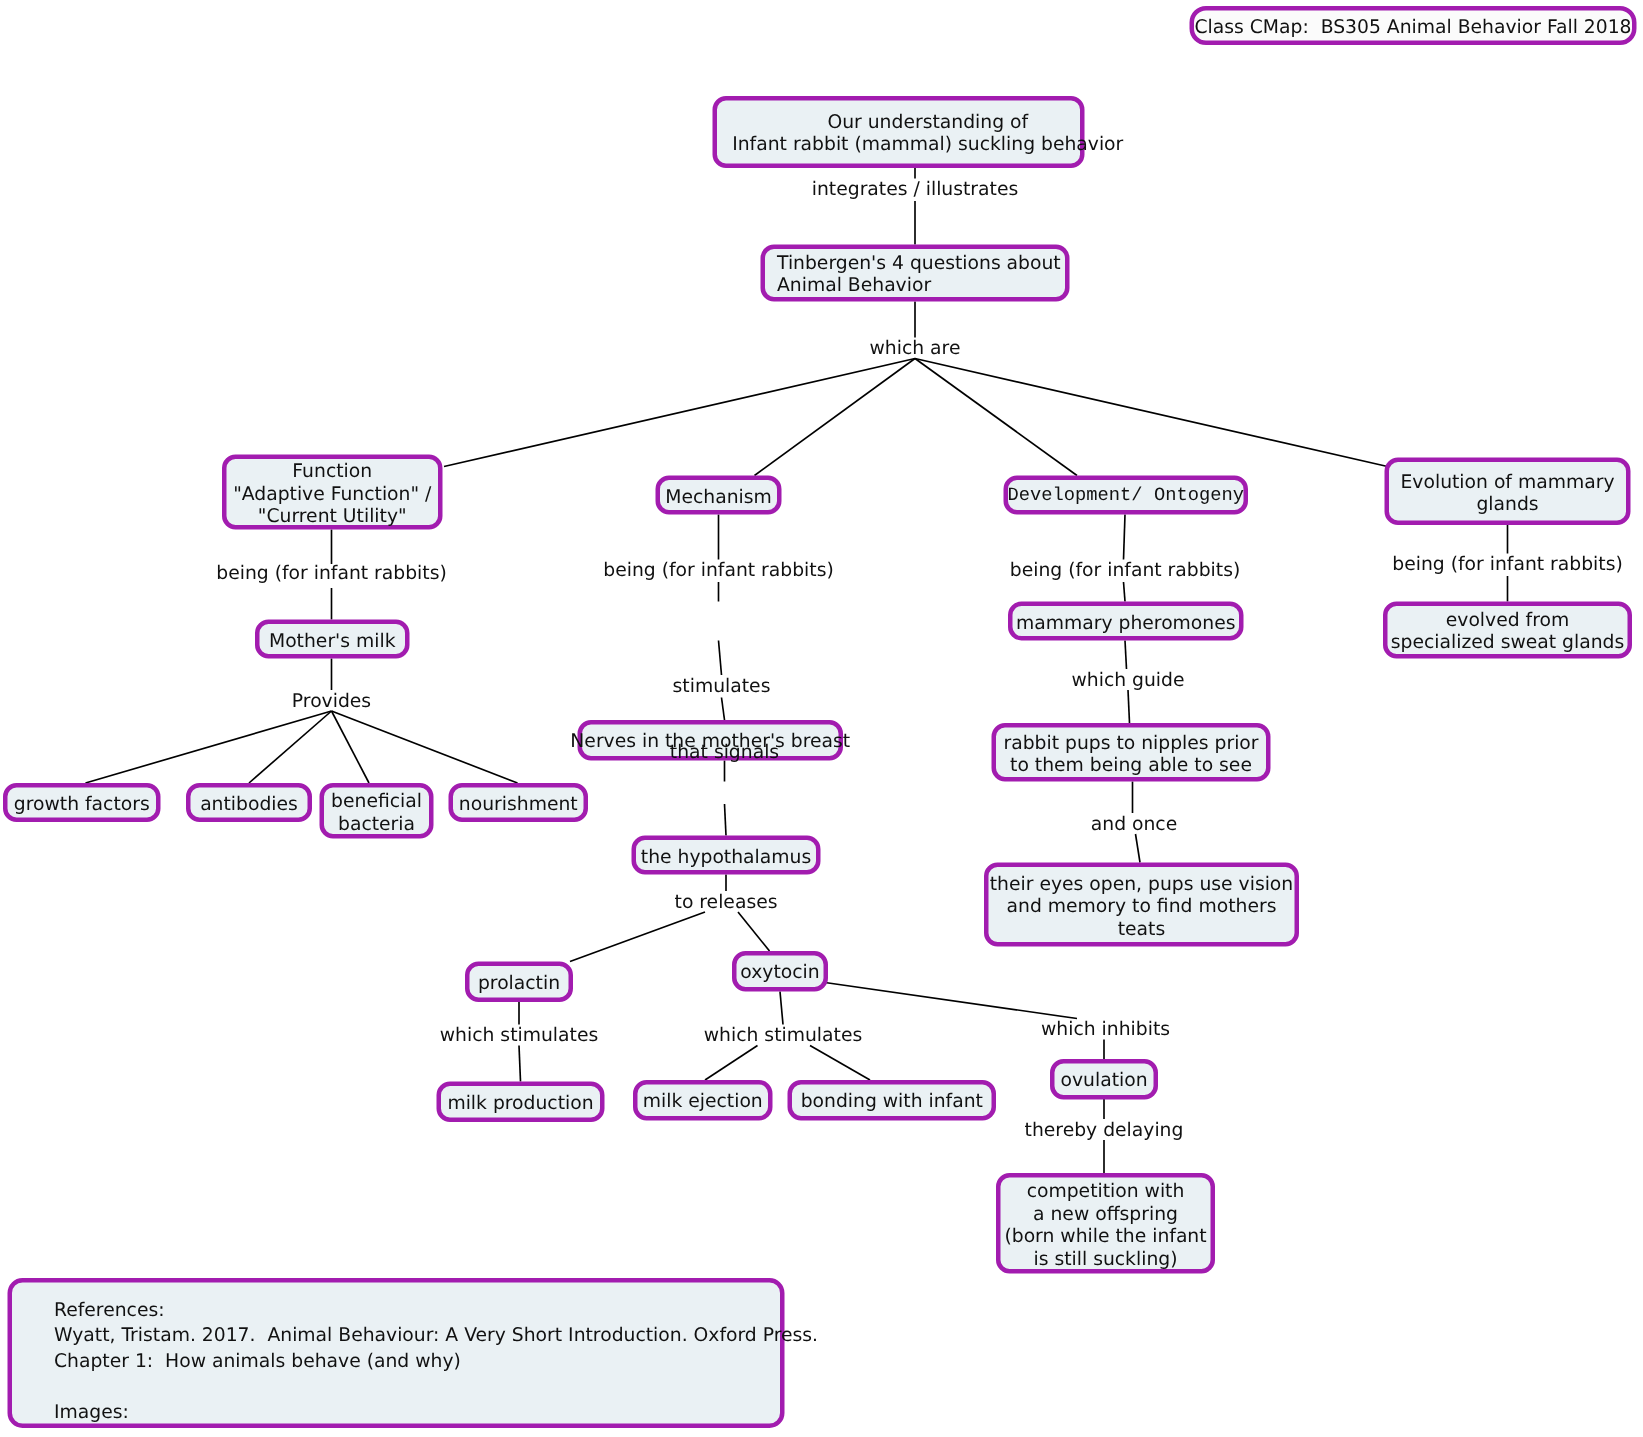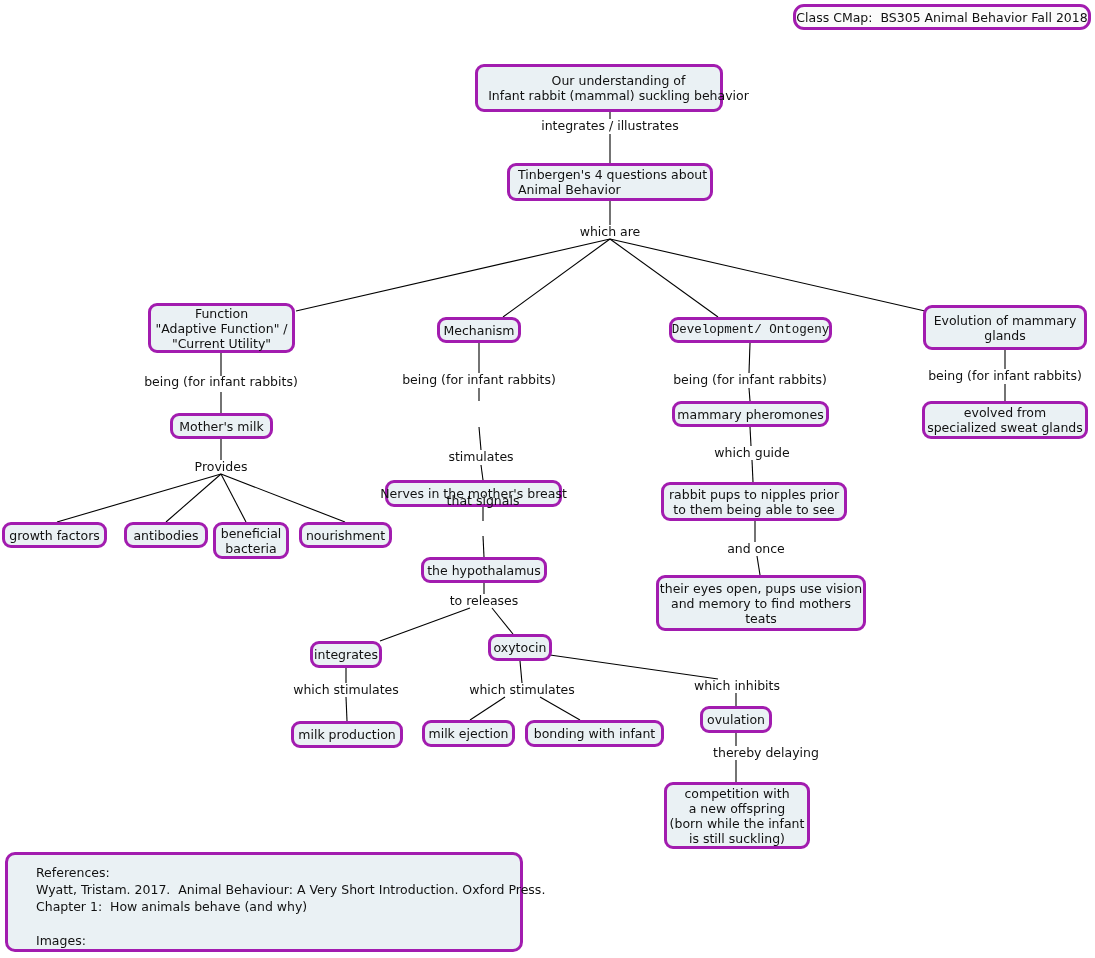--- a/index.html
+++ b/index.html
@@ -147,21 +147,21 @@
   <div class="node" style="left:213px;top:522px;width:76px;height:37px;">beneficial
 bacteria</div>
 
   <div class="node" style="left:299px;top:522px;width:93px;height:26px;">nourishment</div>
 
 
   <div class="node" style="left:385px;top:480px;width:177px;height:27px;">Nerves in the mother's breast</div>
 
   <div class="node" style="left:421px;top:557px;width:126px;height:26px;">the hypothalamus</div>
 
-  <div class="node" style="left:310px;top:641px;width:72px;height:27px;">integrates</div>
+  <div class="node" style="left:310px;top:641px;width:72px;height:27px;">prolactin</div>
 
   <div class="node" style="left:488px;top:634px;width:64px;height:27px;">oxytocin</div>
 
   <div class="node" style="left:291px;top:721px;width:112px;height:27px;">milk production</div>
 
   <div class="node" style="left:422px;top:720px;width:93px;height:27px;">milk ejection</div>
 
   <div class="node" style="left:525px;top:720px;width:139px;height:27px;">bonding with infant</div>
 
   <div class="node" style="left:700px;top:706px;width:72px;height:27px;">ovulation</div>
@@ -202,21 +202,21 @@
   <div class="linklabel" style="left:433px;top:494px;width:100px;">that signals</div>
 
   <div class="linklabel" style="left:434px;top:594px;width:100px;">to releases</div>
 
   <div class="linklabel" style="left:290px;top:683px;width:112px;">which stimulates</div>
 
   <div class="linklabel" style="left:466px;top:683px;width:112px;">which stimulates</div>
 
   <div class="linklabel" style="left:690px;top:679px;width:94px;">which inhibits</div>
 
-  <div class="linklabel" style="left:680px;top:746px;width:112px;margin-left:30px;">thereby delaying</div>
+  <div class="linklabel" style="left:680px;top:746px;width:112px;">thereby delaying</div>
 
   <div class="linklabel" style="left:708px;top:446px;width:88px;">which guide</div>
 
   <div class="linklabel" style="left:716px;top:542px;width:80px;">and once</div>
 
   <div class="node refbox" style="left:5px;top:852px;width:518px;height:100px;font-size:12.5px;">References:
 Wyatt, Tristam. 2017.  Animal Behaviour: A Very Short Introduction. Oxford Press.
 Chapter 1:  How animals behave (and why)
 
 Images:</div>

